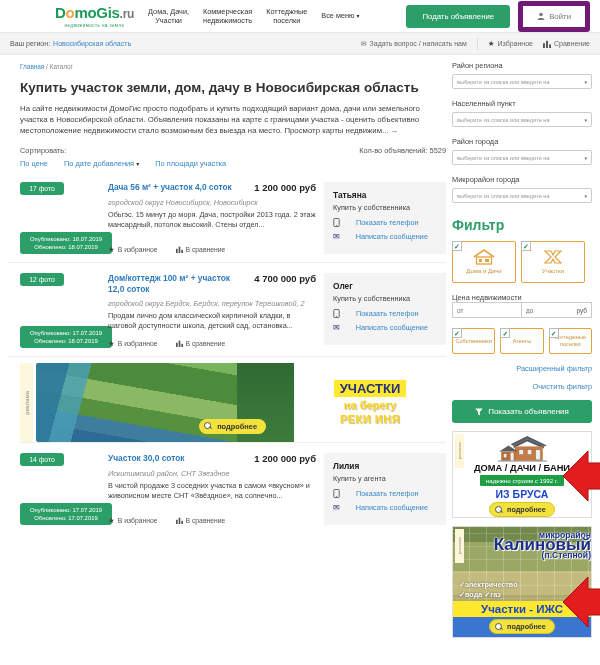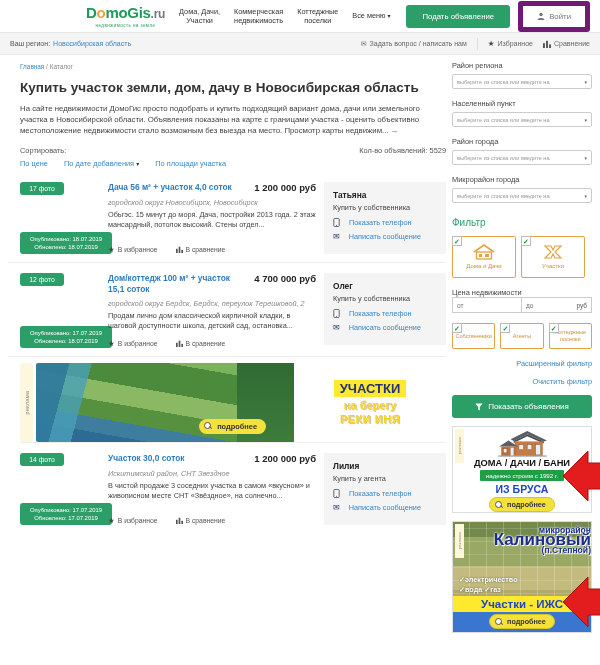--- a/index.html
+++ b/index.html
@@ -1,21 +1,21 @@
 <!DOCTYPE html>
 <html><head>
 <meta charset="utf-8">
 <style>
   * { margin:0; padding:0; box-sizing:border-box; }
   html,body { width:600px; height:665px; }
   body { font-family:"Liberation Sans", sans-serif; background:#fff; color:#333; position:relative; overflow:hidden; }
   .page { width:600px; height:665px; position:relative; background:#fff; }
 
   
-  .topbar { height:32px; display:flex; align-items:center; padding:0 10px 0 55px; background:#fff;margin-left:31px; }
+  .topbar { height:32px; display:flex; align-items:center; padding:0 10px 0 55px; background:#fff; }
   .logo { display:flex; flex-direction:column; align-items:center; margin-right:14px; cursor:pointer; }
   .logo-line { font-size:15px; font-weight:bold; letter-spacing:-0.3px; line-height:15px; }
   .logo-line .g { color:#1e9a5a; }
   .logo-line .o { color:#f0a63c; }
   .logo-line .ru { color:#777; font-weight:bold; font-size:12px; }
   .logo-tag { font-size:4.6px; color:#2c9e68; letter-spacing:0.4px; margin-top:1px; }
   .nav { display:flex; align-items:center; gap:14px; flex:1; }
   .nav-item { font-size:7.3px; color:#333; text-align:center; line-height:9px; cursor:pointer; }
   .caret { font-size:6px; color:#333; }
   .btn-submit { background:#2c9e68; color:#fff; font-size:7.8px; border:none; border-radius:3px; padding:7px 16px; cursor:pointer; margin-right:8px; white-space:nowrap; }
@@ -56,21 +56,21 @@
   .l-title { font-size:8.4px; font-weight:bold; color:#2e7cc0; cursor:pointer; max-width:140px; line-height:10.5px; }
   .l-price { margin-left:auto; font-size:9.5px; font-weight:bold; color:#222; white-space:nowrap; }
   .l-loc { font-size:7.3px; font-style:italic; color:#888; margin-top:5px; }
   .l-desc { font-size:7.3px; color:#444; line-height:10px; margin-top:3px; }
   .l-actions { display:flex; gap:18px; margin-top:auto; padding-top:8px; font-size:6.8px; color:#555; }
   .l-action { display:flex; align-items:center; gap:3px; cursor:pointer; }
   .star-ico { color:#444; font-size:7.5px; }
   .l-contact { width:122px; flex-shrink:0; background:#f4f4f4; padding:8px 9px; align-self:flex-start; }
   .c-name { font-size:8.4px; font-weight:bold; color:#222; margin-bottom:3px; }
   .c-type { font-size:7.3px; color:#444; margin-bottom:6px; }
-  .c-link { display:flex; align-items:center; gap:9px; font-size:7.3px; margin-bottom:5px; cursor:pointer; }
+  .c-link { display:flex; align-items:center; gap:16px; font-size:7.3px; margin-bottom:5px; cursor:pointer; }
 
   
   .banner { display:flex; margin:6px 0 0 12px; height:80px; border-bottom:1px solid #eee; padding-bottom:0; }
   .ad-vert { width:13px; background:#fcf7dd; border-radius:3px; display:flex; align-items:center; justify-content:center; margin-right:3px; }
   .ad-vert span { writing-mode:vertical-rl; transform:rotate(180deg); font-size:6px; color:#888; }
   .banner-img { width:258px; position:relative; border-radius:2px;
     background:
       linear-gradient(105deg, rgba(47,123,158,0.95) 0 12%, rgba(73,160,184,0.8) 12% 20%, transparent 20%),
       linear-gradient(190deg, #79b35b 0 18%, #4c8a3c 18% 42%, #8ab863 42% 58%, #56913f 58% 72%, #3f7d9e 72% 84%, #2e6b94 84% 100%);
   }
@@ -84,21 +84,21 @@
   .bt1 { background:#ffe92f; color:#25307f; font-size:13px; font-weight:bold; padding:1px 6px; }
   .bt2 { color:#f7d117; font-size:11px; font-weight:bold; text-shadow:0 0 1px #fff, 1px 1px 1px rgba(120,90,0,0.45); }
   .bt3 { color:#f7d117; font-size:11px; font-weight:bold; letter-spacing:0.5px; text-shadow:0 0 1px #fff, 1px 1px 1px rgba(120,90,0,0.45); }
 
   
   .sb-group { margin-bottom:10px; }
   .sb-label { font-size:7.4px; color:#444; margin-bottom:4px; }
   .sb-select { height:15px; border:1px solid #ccc; border-radius:2px; background:#fff; display:flex; align-items:center; padding:0 4px; cursor:pointer; }
   .sb-select .ph { font-size:5.6px; color:#999; flex:1; white-space:nowrap; overflow:hidden; }
   .sb-select .sc { font-size:5px; color:#666; }
-  .sb-filter-title { color:#2c9e68; font-size:10px; font-weight:normal; margin:14px 0 8px 0; }
+  .sb-filter-title { color:#2c9e68; font-size:14px; font-weight:bold; margin:14px 0 8px 0; }
   .tile-row { display:flex; gap:5px; margin-bottom:10px; }
   .tile { position:relative; border:1px solid #e2a43f; background:#fff; border-radius:2px; cursor:pointer; }
   .tile-big { width:64px; height:42px; display:flex; flex-direction:column; align-items:center; justify-content:center; gap:3px; }
   .tile-label { font-size:6px; color:#c9923a; text-align:center; line-height:7px; padding:0 2px; }
   .cb { position:absolute; left:-1px; top:-1px; width:10px; height:10px; background:#fff; border:1px solid #bbb; font-size:7px; line-height:9px; color:#1f8f4e; text-align:center; font-weight:bold; }
   .price-label { font-size:7.4px; color:#444; margin-bottom:0; }
   .price-row { display:flex; margin-bottom:10px; }
   .price-box { border:1px solid #ccc; background:#fff; height:16px; display:flex; align-items:center; padding:0 4px; width:50%; }
   .price-box + .price-box { border-left:none; }
   .price-box input { border:none; outline:none; width:100%; font-size:6.5px; color:#444; font-family:"Liberation Sans",sans-serif; }
@@ -269,21 +269,21 @@
       <div class="listing">
         <div class="l-left">
           <div class="badge-photos">12 фото</div>
           <div class="badge-dates">
             <div>Опубликовано: 17.07.2019</div>
             <div>Обновлено: 18.07.2019</div>
           </div>
         </div>
         <div class="l-mid">
           <div class="l-toprow">
-            <span class="l-title">Дом/коттедж 100 м² + участок 15,1 соток</span>
+            <span class="l-title">Дом/коттедж 100 м² + участок 12,0 соток</span>
             <span class="l-price">4 700 000 руб</span>
           </div>
           <div class="l-loc">городской округ Бердск, Бердск, переулок Терешковой, 2</div>
           <div class="l-desc">Продам лично дом классической кирпичной кладки, в шаговой доступности школа, детский сад, остановка...</div>
           <div class="l-actions">
             <span class="l-action">
                 <span class="star-ico">★</span>
                 <span>В избранное</span>
               </span>
             <span class="l-action">

